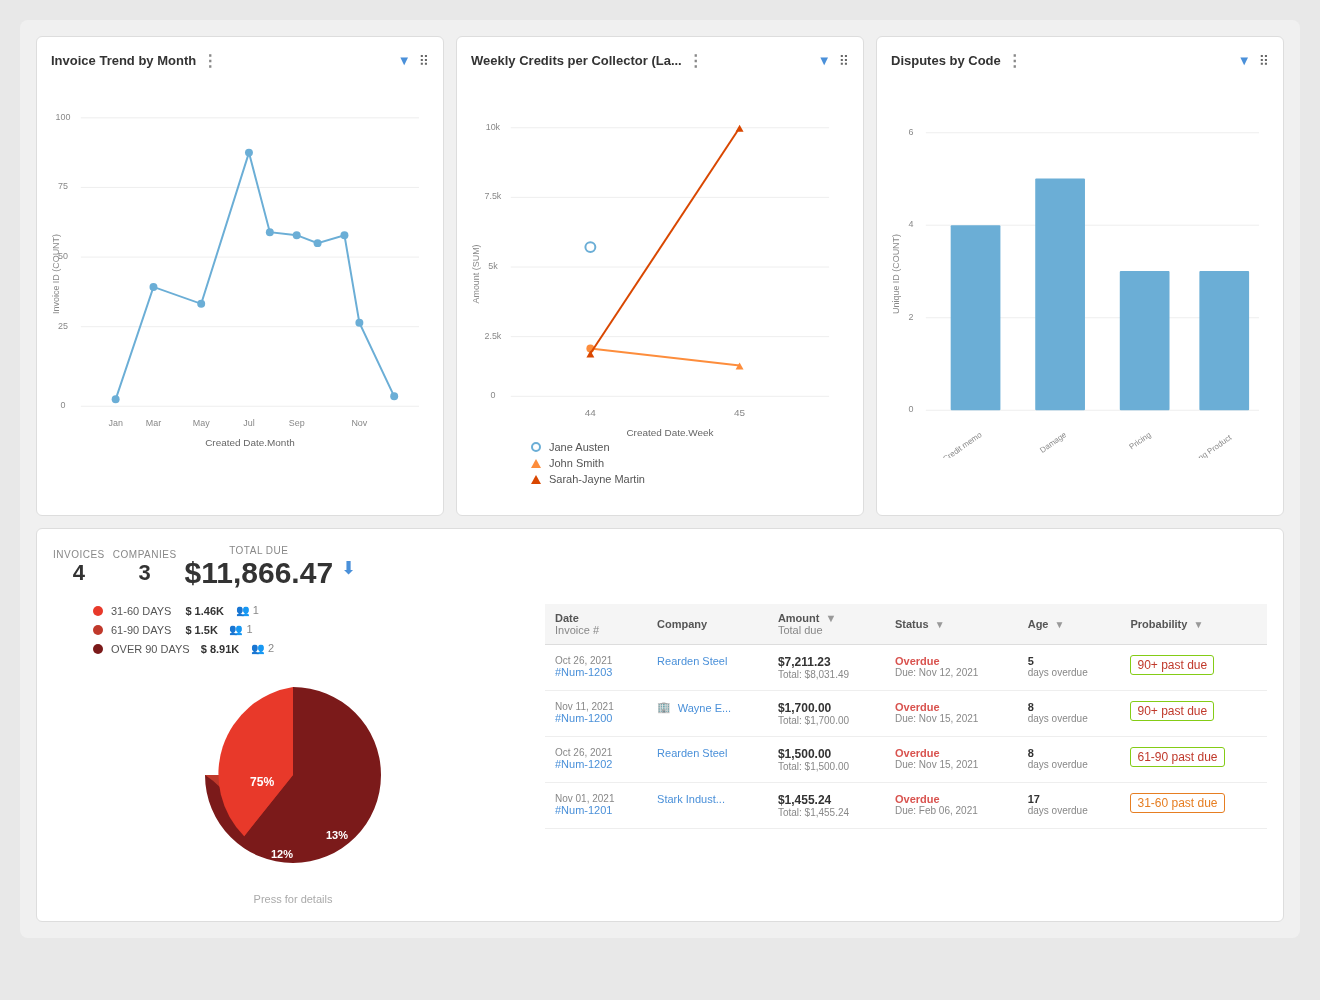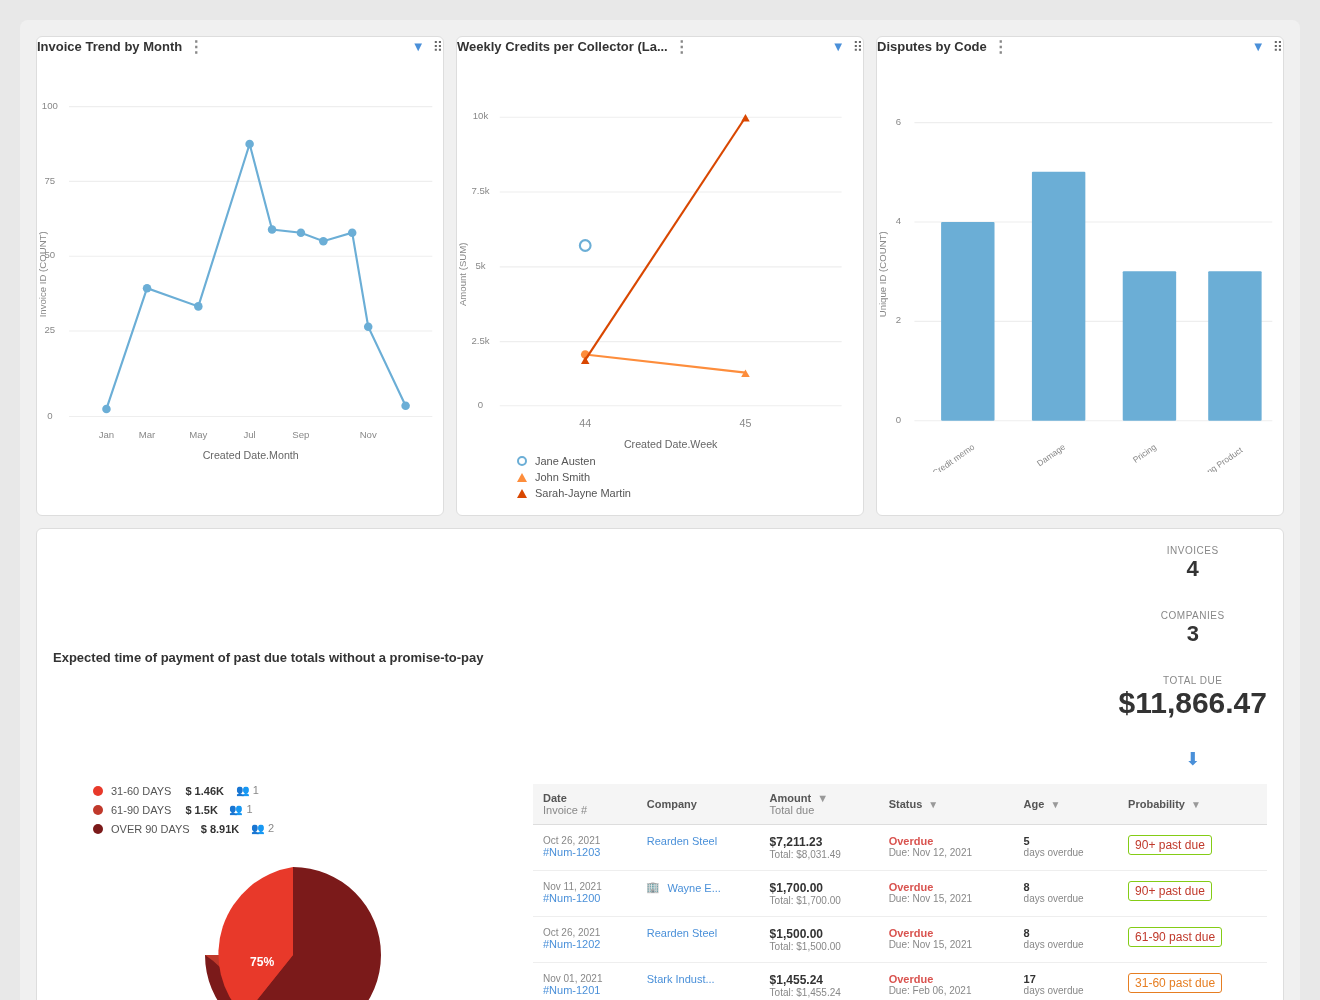--- a/index.html
+++ b/index.html
@@ -21,20 +21,21 @@
     
     .charts-row {
       display: flex;
       gap: 12px;
       margin-bottom: 12px;
     }
     .chart-card {
       background: #fff;
       border: 1px solid #ddd;
       border-radius: 6px;
+      padding: 14px;
       flex: 1;
       min-height: 480px;
     }
     .chart-header {
       display: flex;
       align-items: center;
       justify-content: space-between;
       margin-bottom: 10px;
     }
     .chart-title {
@@ -84,23 +85,22 @@
       justify-content: space-between;
       margin-bottom: 14px;
     }
     .bottom-title {
       font-size: 13px;
       font-weight: 600;
       color: #333;
     }
     .kpi-row {
       display: flex;
-      gap: 28px;
-      align-items: center;
-      flex-direction: column;
+      gap: 8px;
+      align-items: center;
     }
     .kpi-item {
       text-align: center;
     }
     .kpi-label {
       font-size: 10px;
       color: #888;
       text-transform: uppercase;
       letter-spacing: 0.5px;
     }
@@ -113,21 +113,21 @@
       font-size: 30px;
       color: #333;
     }
     .download-icon {
       color: #4a90d9;
       font-size: 18px;
       cursor: pointer;
     }
     .bottom-content {
       display: flex;
-      gap: 0;
+      gap: 12px;
       margin-top: 12px;
     }
     
     .pie-section {
       width: 480px;
       min-width: 480px;
       display: flex;
       flex-direction: column;
       align-items: center;
     }
@@ -444,21 +444,20 @@
         <text x="335" y="360" font-size="8" fill="#888" text-anchor="end" transform="rotate(-35,340,348)">Wrong Product</text>
 
         <text x="200" y="390" font-size="10" fill="#666" text-anchor="middle">Dispute Code</text>
       </svg>
     </div>
 
   </div>
 
   <div class="bottom-section">
     <div class="bottom-header">
-      <div class="bottom-title">Expected time of payment of past due totals without a promise-to-pay</div>
       <div class="kpi-row">
         <div class="kpi-item">
           <div class="kpi-label">INVOICES</div>
           <div class="kpi-value">4</div>
         </div>
         <div class="kpi-item">
           <div class="kpi-label">COMPANIES</div>
           <div class="kpi-value">3</div>
         </div>
         <div class="kpi-item">

